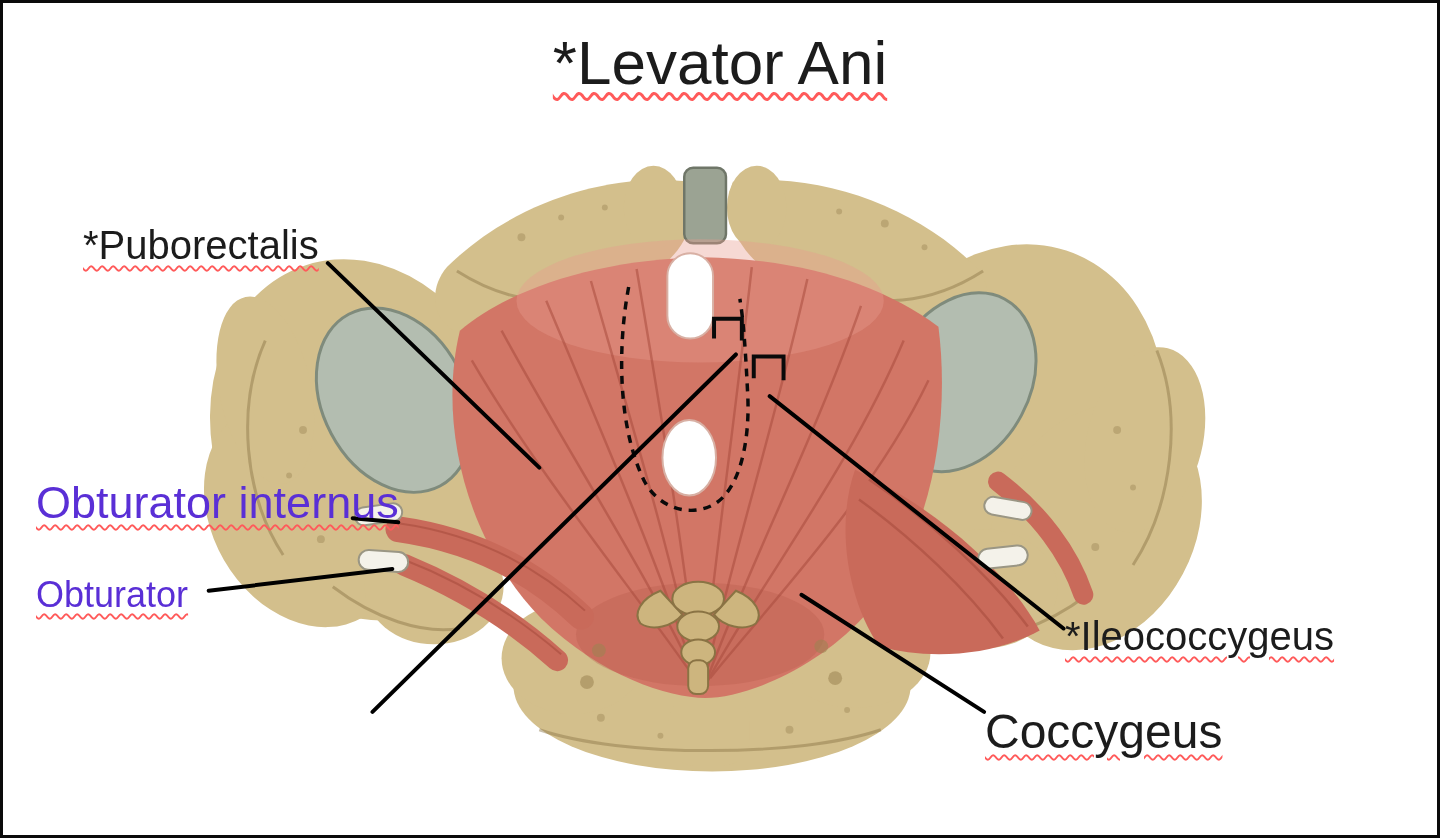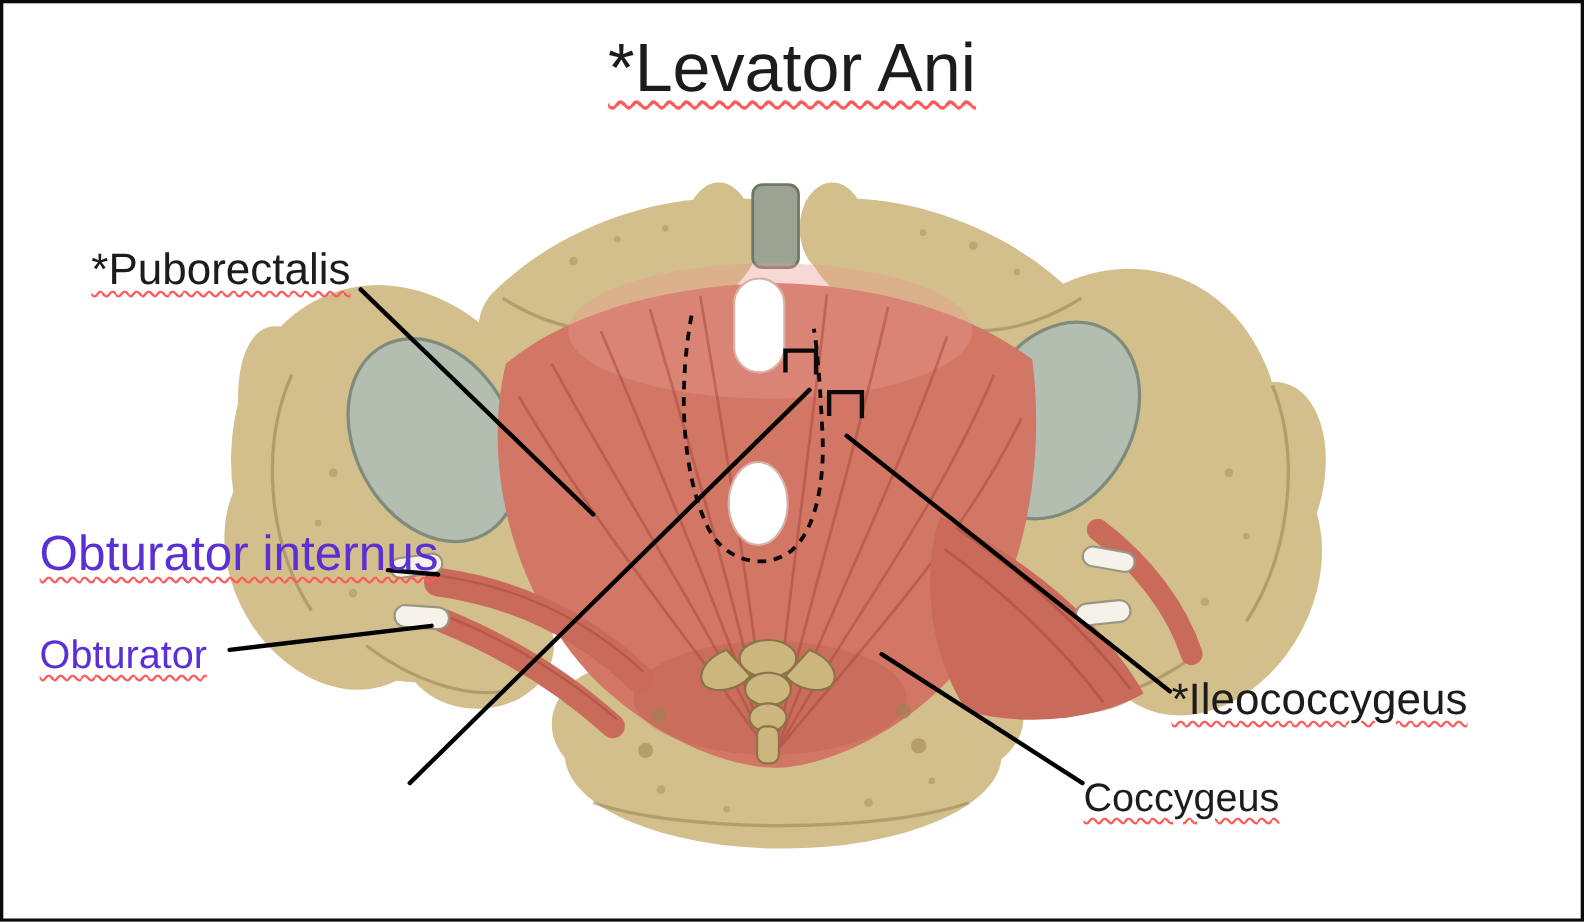--- a/index.html
+++ b/index.html
@@ -185,15 +185,15 @@
   </svg>
 
   <div id="page-title">
     <span>*Levator Ani</span>
   </div>
 
   <div class="label" style="left:80px;  top:220px; font-size:40px">*Puborectalis</div>
   <div class="label accent" style="left:33px; top:474px; font-size:45px">Obturator internus</div>
   <div class="label accent" style="left:33px; top:571px; font-size:36px">Obturator</div>
   <div class="label" style="left:1062px;top:611px; font-size:40px">*Ileococcygeus</div>
-  <div class="label" style="left:982px; top:701px; font-size:36px">Coccygeus</div>
+  <div class="label" style="left:982px; top:701px; font-size:48px">Coccygeus</div>
 
 </div>
 
 </body></html>

